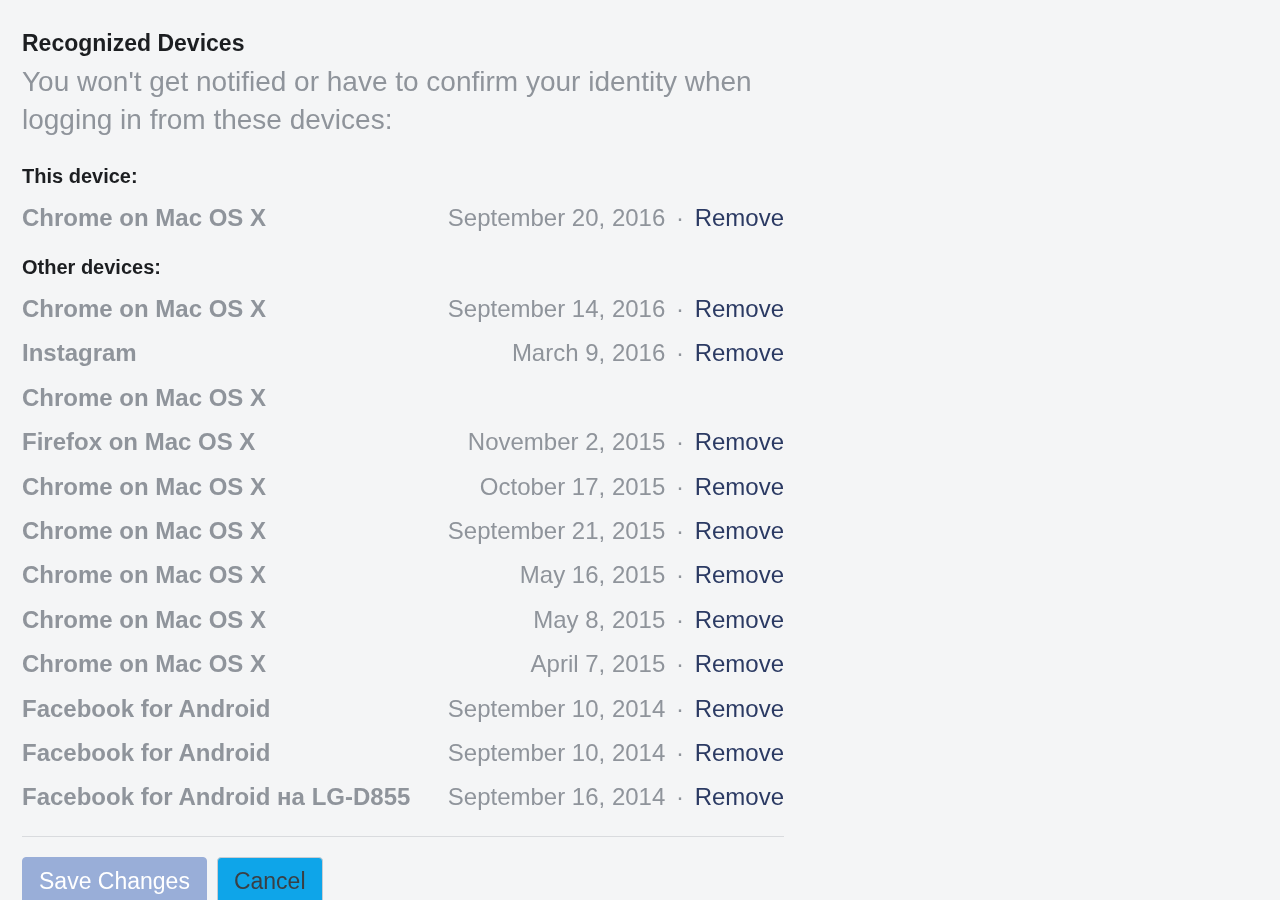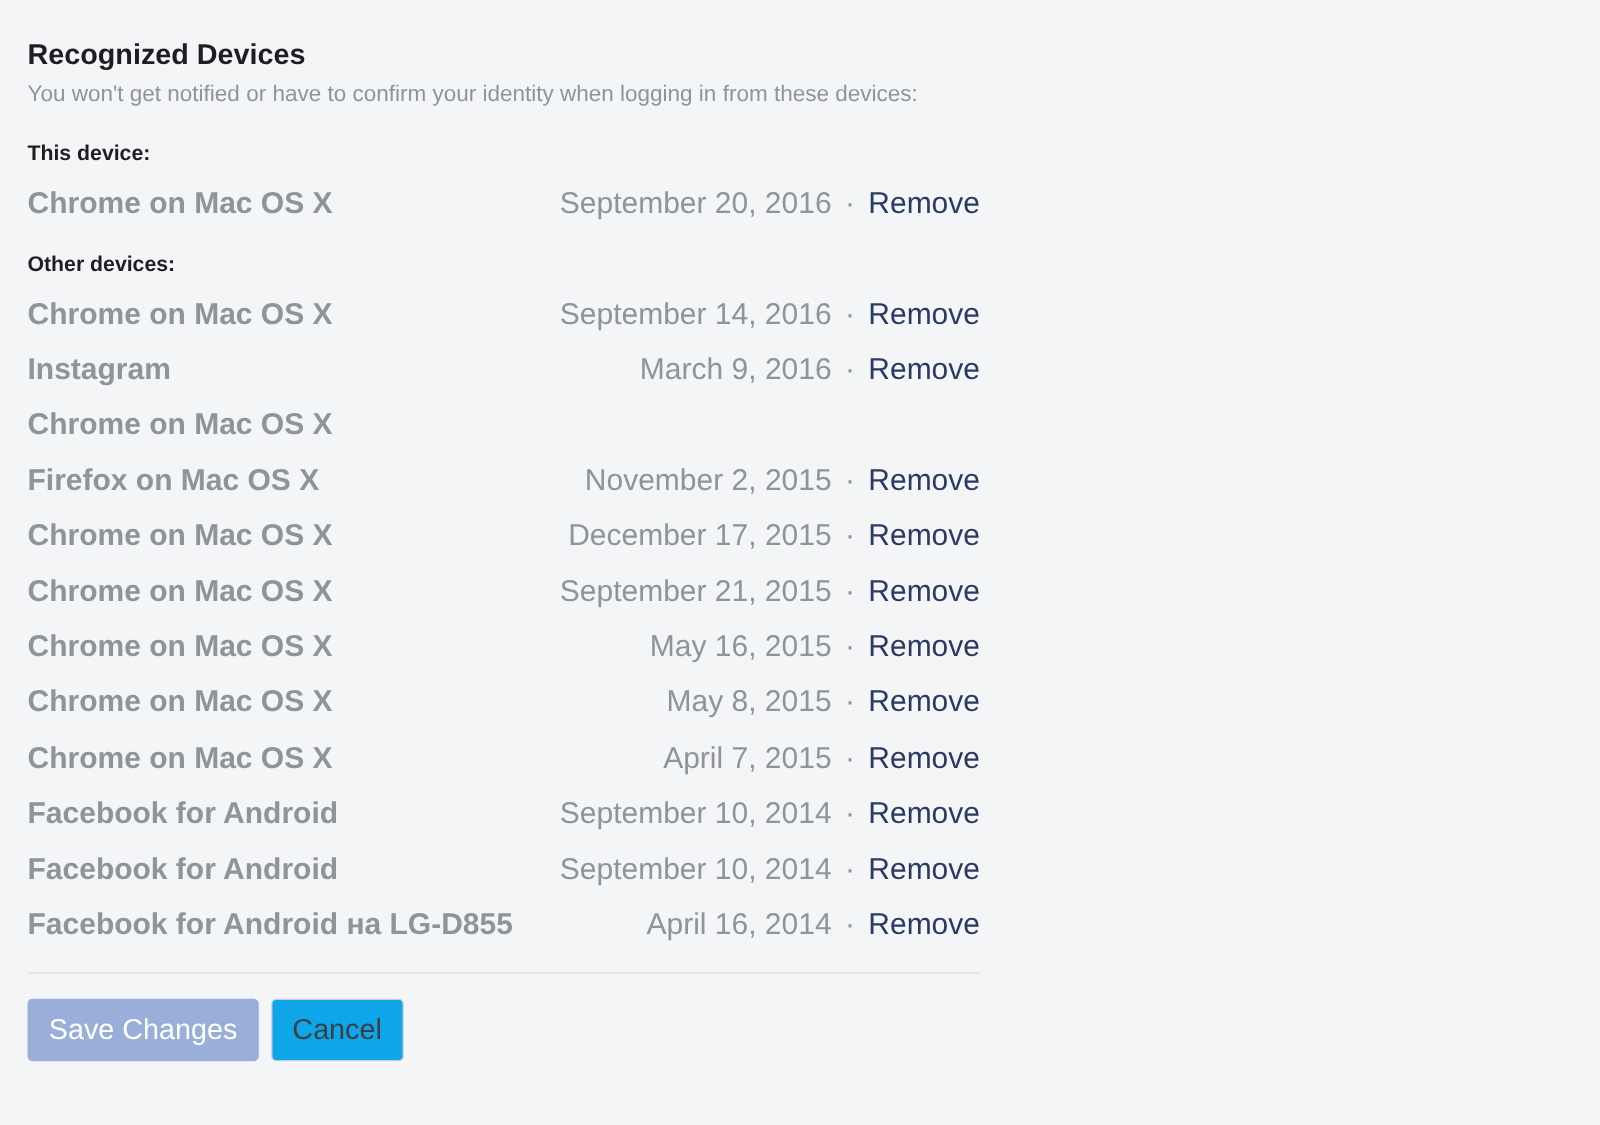--- a/index.html
+++ b/index.html
@@ -24,27 +24,27 @@
     font-size: 23px;
     font-weight: 700;
     color: #1c1e21;
     margin: 10px 0 0 0;
   }
   .right-col {
     flex: 1;
     max-width: 762px;
   }
   .description {
-    font-size: 18px;
+    font-size: 28px;
     line-height: 1.35;
     color: #8f949b;
     margin: 6px 0 26px 0;
   }
   .subheader {
-    font-size: 17px;
+    font-size: 20px;
     font-weight: 700;
     color: #1c1e21;
     margin: 0 0 14px 0;
   }
   .device-list {
     margin-bottom: 22px;
   }
   .device-row {
     display: flex;
     align-items: baseline;
@@ -132,21 +132,21 @@
         </div>
         <div class="device-row">
           <div class="device-name">Chrome on Mac OS X</div>
         </div>
         <div class="device-row">
           <div class="device-name">Firefox on Mac OS X</div>
           <div class="device-meta"><span class="device-date">November 2, 2015</span><span class="dot-sep"> · </span><span class="remove-link">Remove</span></div>
         </div>
         <div class="device-row">
           <div class="device-name">Chrome on Mac OS X</div>
-          <div class="device-meta"><span class="device-date">December 17, 2015</span><span class="dot-sep"> · </span><span class="remove-link">Remove</span></div>
+          <div class="device-meta"><span class="device-date">October 17, 2015</span><span class="dot-sep"> · </span><span class="remove-link">Remove</span></div>
         </div>
         <div class="device-row">
           <div class="device-name">Chrome on Mac OS X</div>
           <div class="device-meta"><span class="device-date">September 21, 2015</span><span class="dot-sep"> · </span><span class="remove-link">Remove</span></div>
         </div>
         <div class="device-row">
           <div class="device-name">Chrome on Mac OS X</div>
           <div class="device-meta"><span class="device-date">May 16, 2015</span><span class="dot-sep"> · </span><span class="remove-link">Remove</span></div>
         </div>
         <div class="device-row">
@@ -160,21 +160,21 @@
         <div class="device-row">
           <div class="device-name">Facebook for Android</div>
           <div class="device-meta"><span class="device-date">September 10, 2014</span><span class="dot-sep"> · </span><span class="remove-link">Remove</span></div>
         </div>
         <div class="device-row">
           <div class="device-name">Facebook for Android</div>
           <div class="device-meta"><span class="device-date">September 10, 2014</span><span class="dot-sep"> · </span><span class="remove-link">Remove</span></div>
         </div>
         <div class="device-row">
           <div class="device-name">Facebook for Android на LG-D855</div>
-          <div class="device-meta"><span class="device-date">April 16, 2014</span><span class="dot-sep"> · </span><span class="remove-link">Remove</span></div>
+          <div class="device-meta"><span class="device-date">September 16, 2014</span><span class="dot-sep"> · </span><span class="remove-link">Remove</span></div>
         </div>
       </div>
 
     <hr class="divider">
 
     <div class="button-row">
       <button class="btn btn-primary">Save Changes</button>
       <button class="btn btn-secondary">Cancel</button>
     </div>
   </div>

